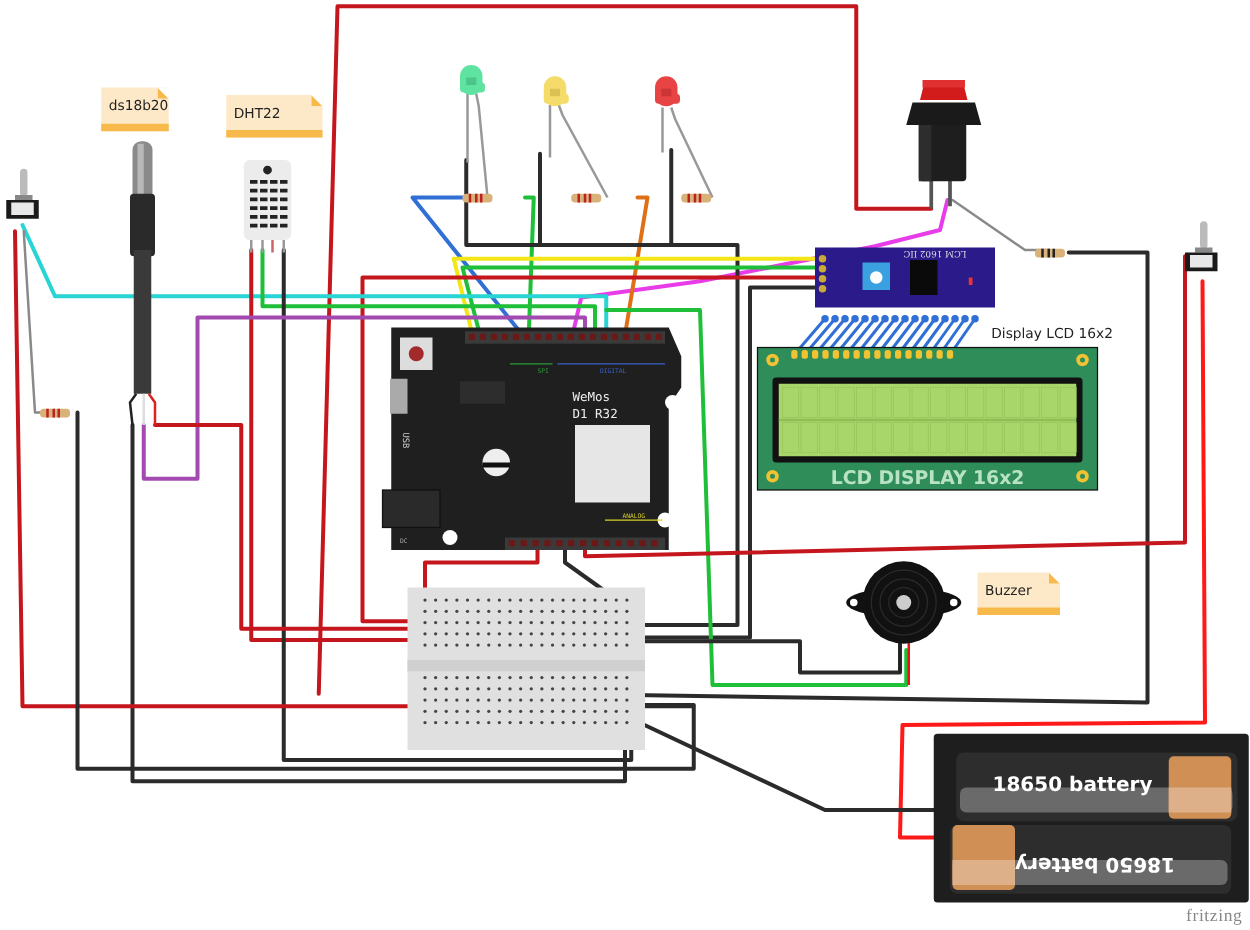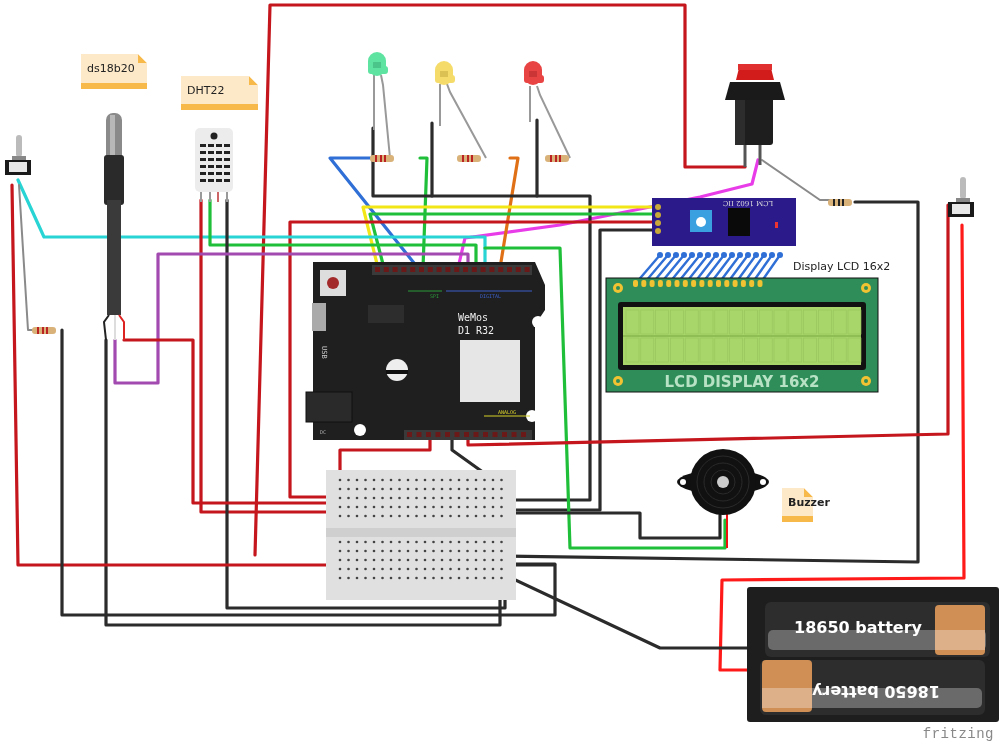--- a/index.html
+++ b/index.html
@@ -2,21 +2,21 @@
 <html><head>
 <meta charset="utf-8">
 <style>
   html,body{margin:0;padding:0;background:#fff;}
   body{width:1000px;height:744px;position:relative;overflow:hidden;font-family:"DejaVu Sans",sans-serif;}
   #canvas{position:absolute;left:0;top:0;width:1000px;height:744px;}
   .note{position:absolute;background:#fde9c8;font-family:"DejaVu Sans",sans-serif;font-size:11px;color:#222;padding:8px 8px 0 6px;box-sizing:border-box;}
   .note::after{content:"";position:absolute;right:0;top:0;border-style:solid;border-width:0 9px 9px 0;border-color:transparent #fff transparent transparent;}
   .note::before{content:"";position:absolute;right:0;top:0;width:9px;height:9px;background:#f6b94a;clip-path:polygon(0 0,100% 100%,0 100%);}
   .note .bar{position:absolute;left:0;right:0;bottom:0;height:6px;background:#f6b94a;}
-  .fritz{position:absolute;right:6px;bottom:2px;font-family:Liberation Mono, monospace;font-size:14px;color:#888;letter-spacing:0.5px;}
+  .fritz{position:absolute;right:6px;bottom:2px;font-family:Liberation Serif, serif;font-size:14px;color:#888;letter-spacing:0.5px;}
 </style>
 </head>
 <body>
 
 <svg id="canvas" viewBox="0 0 1000 744" xmlns="http://www.w3.org/2000/svg">
 
   <g id="wires" fill="none" stroke-linejoin="round" stroke-linecap="round" stroke-width="3.2">
 
     <polyline stroke="#c4161c" points="255,555 270,5 685,5 685,167 745,167"></polyline>
 
@@ -599,23 +599,23 @@
     <rect x="760" y="660" width="225" height="55" rx="6" fill="#2d2d2d"></rect>
     <rect x="762" y="688" width="220" height="20" rx="5" fill="#6a6a6a"></rect>
     <rect x="762" y="660" width="50" height="52" rx="4" fill="#cf8f55"></rect>
     <rect x="762" y="688" width="50" height="20" fill="#deb08a"></rect>
     <text x="876" y="686" fill="#fff" font-size="16" font-weight="bold" font-family="DejaVu Sans, sans-serif" text-anchor="middle" transform="rotate(180 876 686)">18650 battery</text>
   </g>
 
   <text x="793" y="270" fill="#222" font-size="11" font-family="DejaVu Sans, sans-serif">Display LCD 16x2</text>
 </svg>
 
-<div class="note" style="left:81px;top:54px;width:66px;height:35px;">
+<div class="note" style="left:81px;top:70px;width:54px;height:35px;">
   <span>ds18b20</span><div class="bar"></div>
 </div>
 <div class="note" style="left:181px;top:76px;width:77px;height:34px;">
   <span>DHT22</span><div class="bar"></div>
 </div>
-<div class="note" style="left:782px;top:488px;width:31px;height:34px;font-weight:bold;">
+<div class="note" style="left:782px;top:458px;width:66px;height:34px;">
   <span>Buzzer</span><div class="bar"></div>
 </div>
 
 <div class="fritz">fritzing</div>
 
 </body></html>

